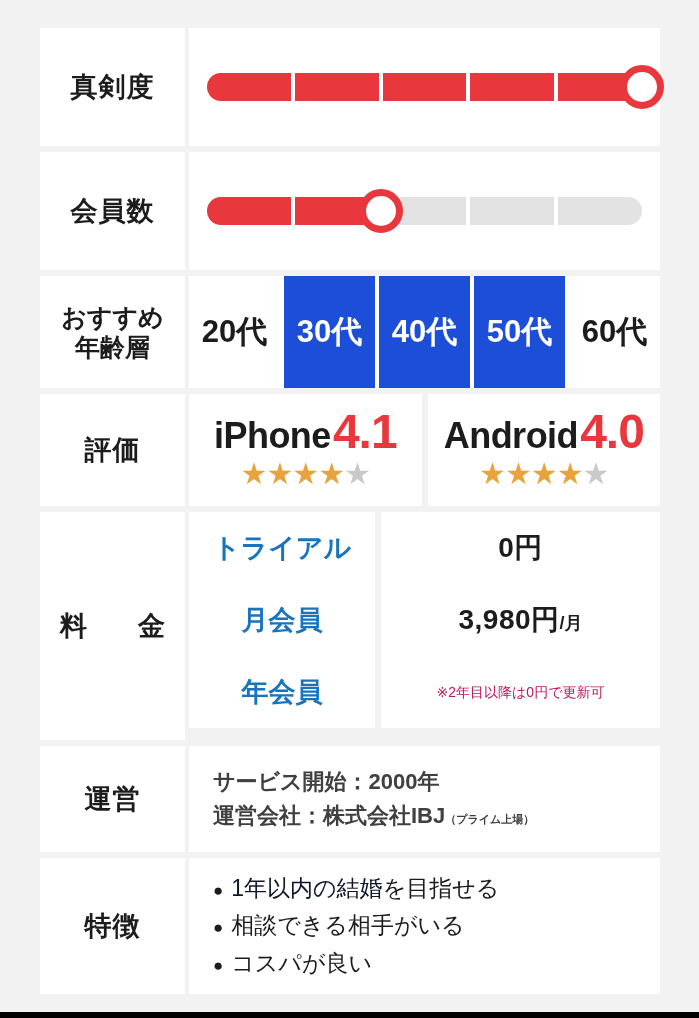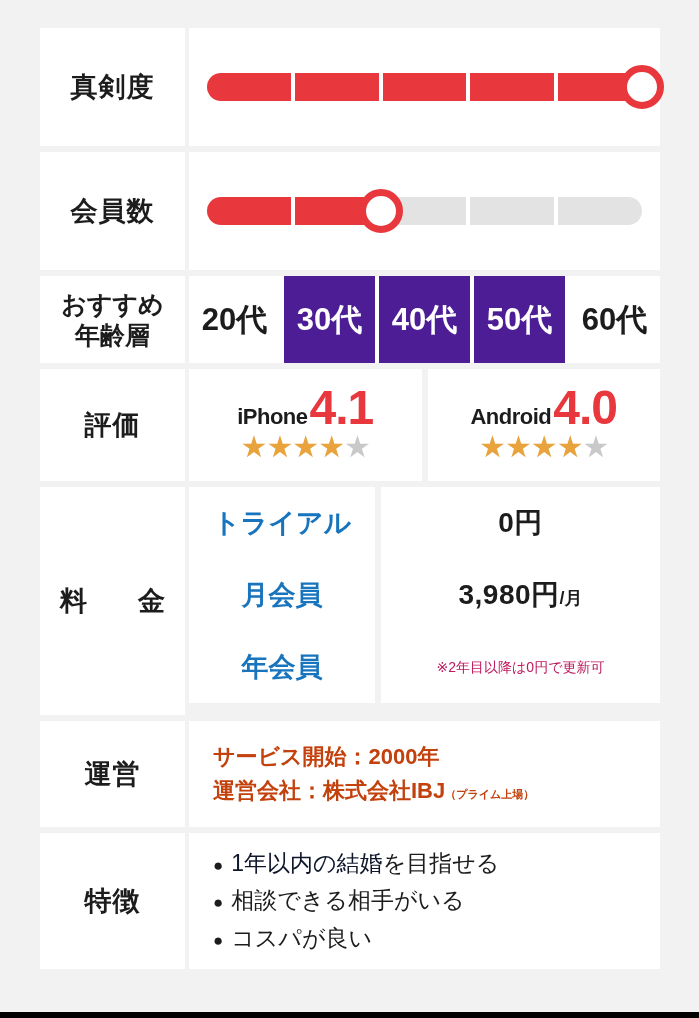--- a/index.html
+++ b/index.html
@@ -102,36 +102,36 @@
     margin-top: -22px;
     margin-left: -22px;
     border-radius: 50%;
     background: #ffffff;
     border: 7px solid #e8383d;
     box-sizing: border-box;
   }
 
   
   .row-age .row-body {
-    height: 87px;
+    height: 112px;
     padding: 0;
     gap: 4px;
   }
   .age-cell {
     flex: 1 1 0;
     align-self: stretch;
     display: flex;
     align-items: center;
     justify-content: center;
     font-size: 31px;
     font-weight: bold;
     color: #1c1c1c;
   }
   .age-cell.active {
-    background: #4c1d95;
+    background: #1d4ed8;
     color: #ffffff;
   }
 
   
   .row-rating .row-body {
     height: 112px;
     padding: 0;
     background: transparent;
     gap: 6px;
   }
@@ -143,21 +143,21 @@
     flex-direction: column;
     align-items: center;
     justify-content: center;
   }
   .rating-head {
     display: flex;
     align-items: baseline;
     justify-content: center;
   }
   .rating-os {
-    font-size: 22px;
+    font-size: 36px;
     font-weight: bold;
     color: #1c1c1c;
     letter-spacing: -0.5px;
   }
   .rating-score {
     font-size: 48px;
     font-weight: bold;
     color: #e8383d;
     line-height: 0.85;
     letter-spacing: -1px;
@@ -226,21 +226,21 @@
   .row-operator .row-body {
     height: 106px;
     padding: 0 0 0 24px;
     flex-direction: column;
     align-items: flex-start;
     justify-content: center;
   }
   .op-line {
     font-size: 22px;
     font-weight: bold;
-    color: #c2410c;
+    color: #404040;
     line-height: 1.55;
     text-align: center;
   }
   .op-sub {
     font-size: 11px;
     font-weight: bold;
   }
 
   
   .row-feature .row-body {

